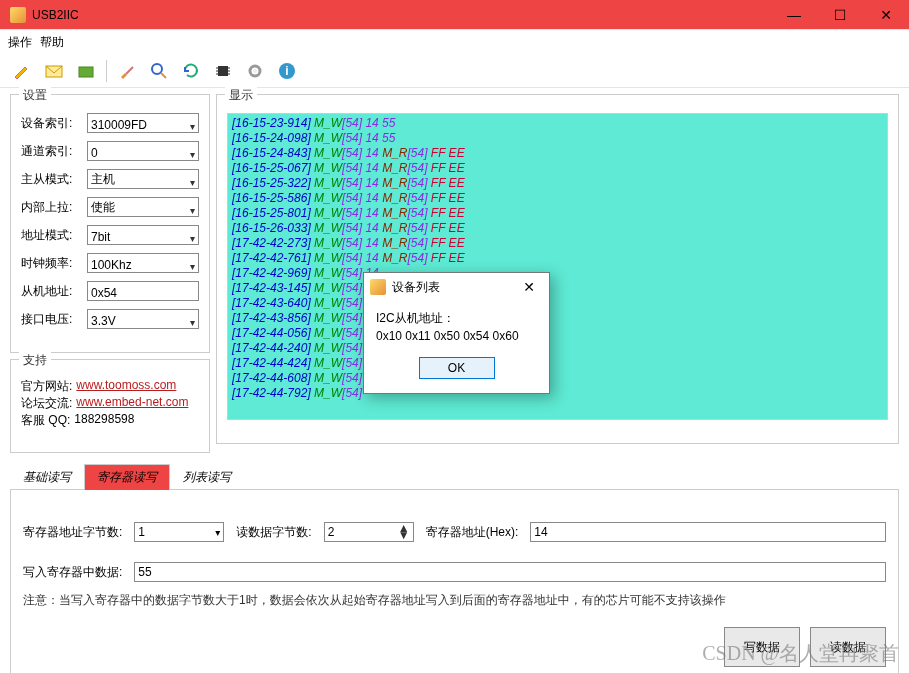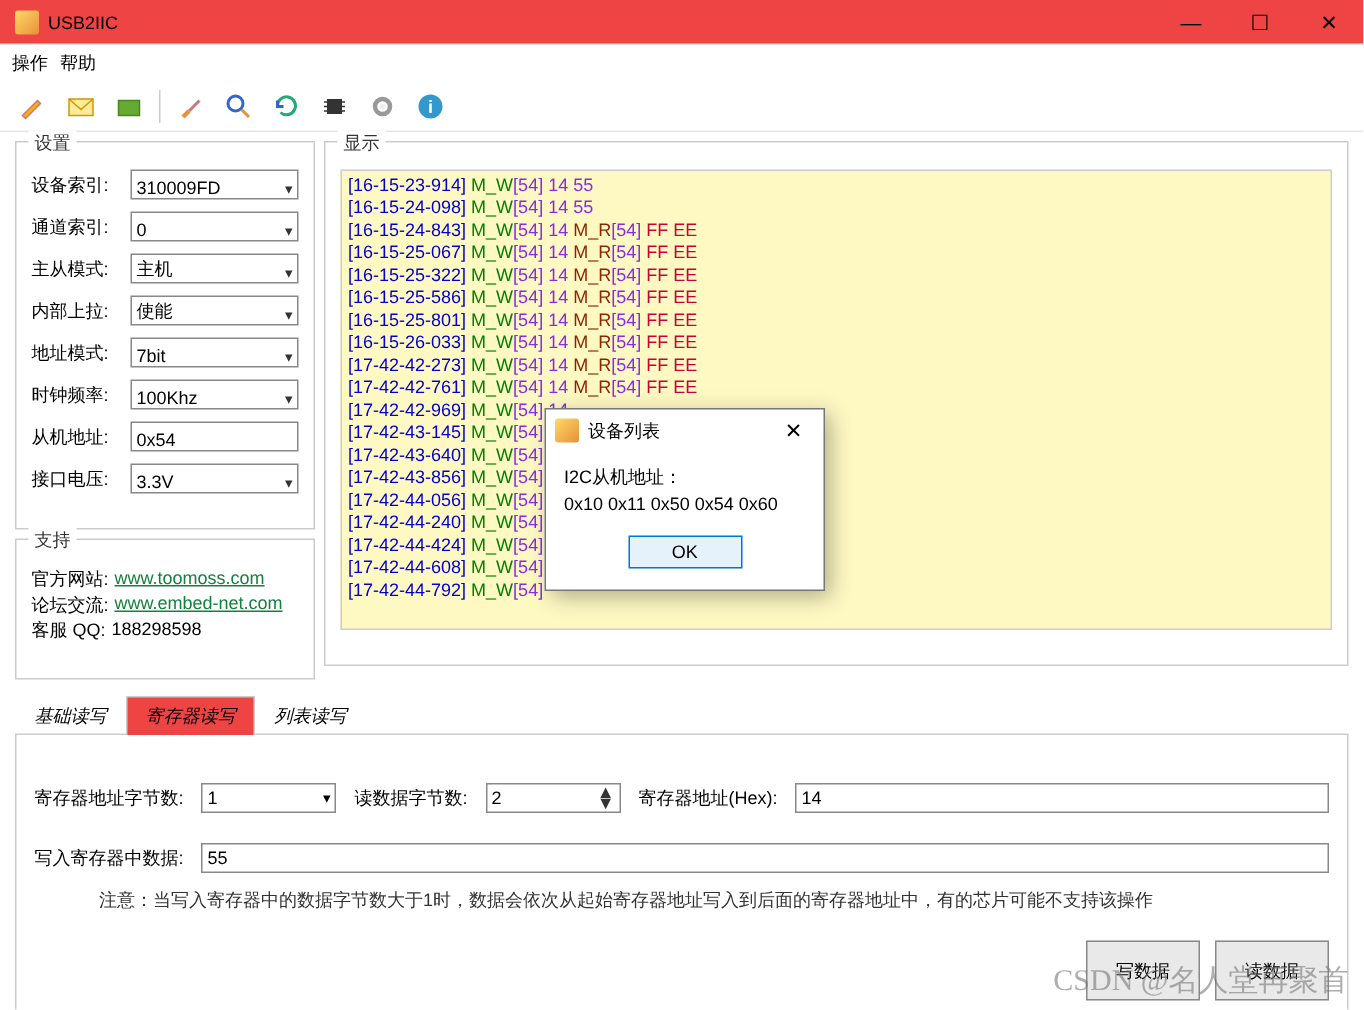--- a/index.html
+++ b/index.html
@@ -20,43 +20,43 @@
 
 .main { display: flex; padding: 6px 10px 10px 10px; gap: 6px; }
 .panel { border: 1px solid #ccc; position: relative; padding: 18px 10px 23px 10px; }
 .panel-title { position: absolute; top: -8px; left: 8px; background: #fff; padding: 0 4px; color: #333; }
 .left-col { width: 200px; display: flex; flex-direction: column; gap: 6px; }
 .settings-row { display: flex; align-items: center; gap: 6px; }
 .settings-row label { width: 60px; color: #000; }
 .settings-row .combo, .settings-row .txt { flex: 1; height: 20px; border: 1px solid #888; background: #fff; padding: 0 3px; display: flex; align-items: flex-end; justify-content: space-between; }
 .settings-row .combo::after { content: "▾"; font-size: 10px; color: #333; }
 .support-row { display: flex; gap: 4px; }
-.support-row a { color: #15803d; text-decoration: underline; }
+.support-row a { color: #b91c1c; text-decoration: underline; }
 
 .display { flex: 1; height: 350px; display: flex; flex-direction: column; }
-.log { flex: 1; border: 1px solid #ccc; background: #fef9c3; font-family: Consolas, monospace; font-size: 12px; overflow-y: scroll; line-height: 15px; padding: 2px 4px; white-space: nowrap; }
+.log { flex: 1; border: 1px solid #ccc; background: #5eead4; font-family: Consolas, monospace; font-size: 12px; overflow-y: scroll; line-height: 15px; padding: 2px 4px; white-space: nowrap; font-style: italic; }
 .log .ts { color: #0000cc; }
 .log .mw { color: #008000; }
 .log .addr { color: #8a2be2; }
 .log .mr { color: #8b2500; }
 .log .rd { color: #cc0033; }
 
 .tabs-area { margin: 0 10px; }
 .tab-strip { display: flex; border-bottom: 1px solid #ccc; }
 .tab-strip .tab { padding: 4px 12px; border: 1px solid transparent; border-bottom: none; cursor: default; position: relative; top: 1px; font-style: italic; }
 .tab-strip .tab.active { border-color: #ccc; background: #ef4444; }
 .tab-body { border: 1px solid #ccc; border-top: none; padding: 12px; min-height: 190px; position: relative; }
 .form-row { display: flex; align-items: center; gap: 12px; margin-bottom: 10px; margin-top: 20px; }
 .form-row label { white-space: nowrap; }
 .form-row .combo { width: 90px; height: 20px; border: 1px solid #888; background: #fff; padding: 0 3px; display: flex; align-items: center; justify-content: space-between; }
 .form-row .combo::after { content: "▾"; font-size: 10px; }
 .form-row .spin { width: 90px; height: 20px; border: 1px solid #888; background: #fff; padding: 0 3px; display: flex; align-items: center; justify-content: space-between; }
 .form-row .spin .up-dn { display: flex; flex-direction: column; font-size: 7px; line-height: 7px; color: #333; }
 .form-row .input { height: 20px; border: 1px solid #888; padding: 0 3px; background: #fff; display: flex; align-items: center; }
-.note { color: #333; margin-left: 43px; }
+.note { color: #333; }
 .btn-row { position: absolute; right: 12px; bottom: 12px; display: flex; gap: 10px; }
 .btn { min-width: 76px; height: 40px; border: 1px solid #888; background: #e9e9e9; display: flex; align-items: center; justify-content: center; cursor: default; }
 
 .dialog { position: absolute; left: 363px; top: 272px; width: 187px; background: #fff; border: 1px solid #777; box-shadow: 4px 4px 14px rgba(0,0,0,0.3); z-index: 10; }
 .dialog .dlg-title { height: 28px; display: flex; align-items: center; padding: 0 6px; }
 .dialog .dlg-title .icon { width: 16px; height: 16px; margin-right: 6px; background: linear-gradient(135deg,#ffd966,#e69138); border-radius: 2px; }
 .dialog .dlg-title .t { flex: 1; }
 .dialog .dlg-close { width: 28px; height: 28px; display: flex; align-items: center; justify-content: center; font-size: 14px; }
 .dialog .dlg-body { padding: 8px 12px 4px 12px; line-height: 18px; }
 .dialog .dlg-foot { display: flex; justify-content: center; padding: 8px 0 14px 0; }

